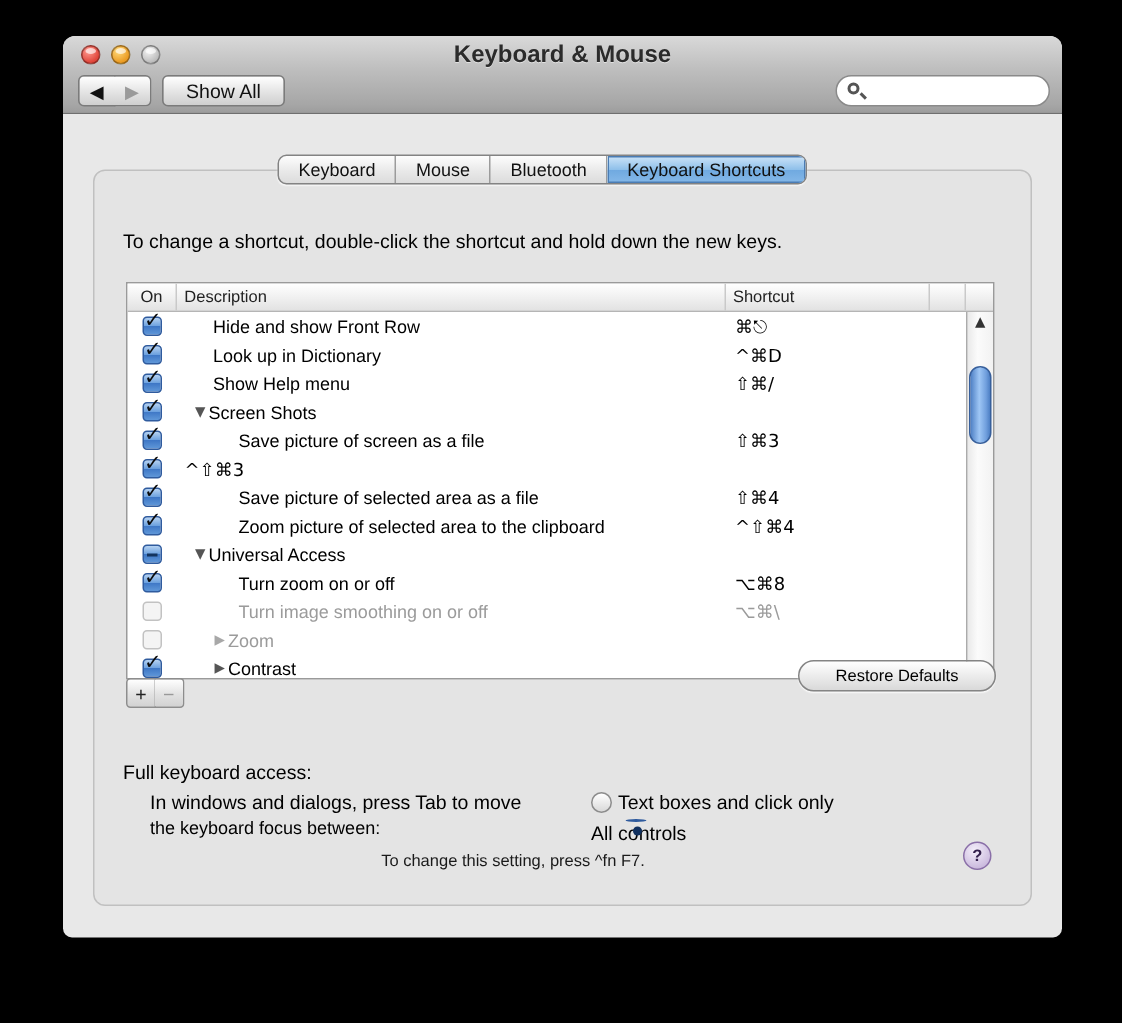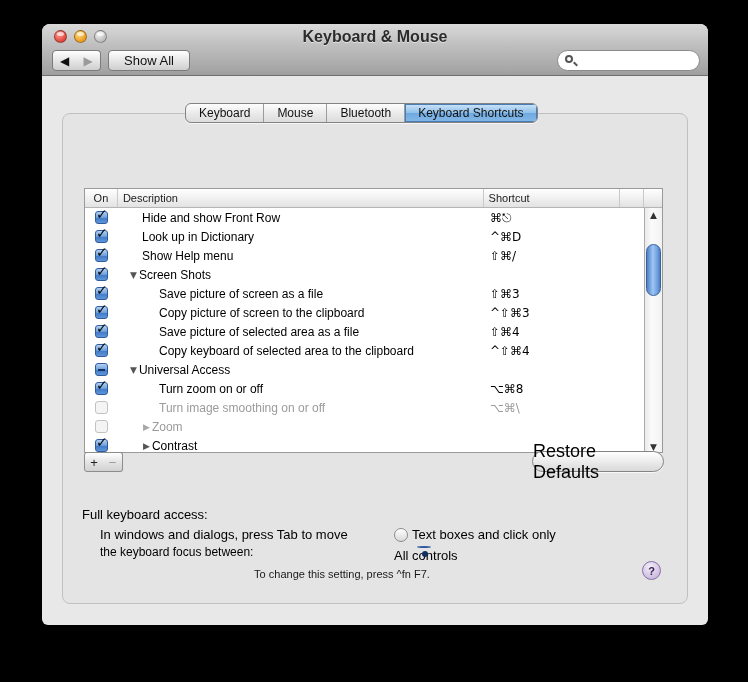--- a/index.html
+++ b/index.html
@@ -100,23 +100,23 @@
     background:linear-gradient(to right,#4d7fc4,#9ec6f5 45%,#709fdd 80%,#4d7fc4);
     border:1px solid #38609c; }
 
   
   .sq-btn { position:absolute; width:20px; height:20px;
     background:linear-gradient(#ffffff,#e2e2e2 55%,#d2d2d2);
     border:1px solid #8d8d8d; font-size:13px; color:#222;
     display:flex; align-items:center; justify-content:center; }
   #add-btn { left:42px; top:428px; border-radius:3px 0 0 3px; }
   #remove-btn { left:61px; top:428px; border-radius:0 3px 3px 0; border-left:none; color:#999; }
-  #restore-btn { position:absolute; left:490px; top:427px; width:132px; height:21px;
+  #restore-btn { position:absolute; left:490px; top:416px; width:132px; height:21px;
     background:linear-gradient(#ffffff,#ececec 50%,#d9d9d9);
-    border:1px solid #848484; border-radius:11px; font-size:18px; color:#000;
+    border:1px solid #848484; border-radius:11px; font-size:11px; color:#000;
     display:flex; align-items:center; justify-content:center;
     box-shadow:0 1px 1px rgba(255,255,255,.8); }
 
   
   #fka-label { position:absolute; left:40px; top:483px; font-size:13px; color:#000; }
   #fka-line1 { position:absolute; left:58px; top:503px; font-size:13px; color:#000; }
   #fka-line2 { position:absolute; left:58px; top:521px; font-size:12px; color:#000; }
   .radio-row { position:absolute; left:352px; height:15px; display:flex; align-items:center; }
   .radio { width:14px; height:14px; border-radius:50%; margin-right:4px; position:relative; }
   .radio.off { border:1px solid #8c8c8c; background:linear-gradient(#ffffff,#d9d9d9); }
@@ -155,20 +155,21 @@
 
   <div id="tab-bar">
       <div class="tab">Keyboard</div>
       <div class="tab">Mouse</div>
       <div class="tab">Bluetooth</div>
       <div class="tab sel">Keyboard Shortcuts</div>
     </div>
 
   <div id="panel-box"></div>
 
+  <div id="instruction">To change a shortcut, double-click the shortcut and hold down the new keys.</div>
 
   <div id="table">
     <div id="thead">
       <div class="hcell hc-on">On</div>
       <div class="hcell hc-desc">Description</div>
       <div class="hcell hc-sc">Shortcut</div>
       <div class="hcell hc-x1"></div>
       <div class="hcell hc-x2"></div>
     </div>
     <div id="tbody">
@@ -227,44 +228,41 @@
             <span>Save picture of screen as a file</span>
           </div>
           <div class="c-sc glyph">⇧⌘3</div>
         </div>
         <div class="row">
           <div class="c-on">
             <span class="cb checked">
               <span class="check">✓</span>
             </span>
           </div>
-          <div class="c-desc" style="padding-left: 41px;">
-            <span>Copy picture of screen to the clipboard</span>
-          </div>
           <div class="c-sc glyph">^⇧⌘3</div>
         </div>
         <div class="row">
           <div class="c-on">
             <span class="cb checked">
               <span class="check">✓</span>
             </span>
           </div>
           <div class="c-desc" style="padding-left: 41px;">
             <span>Save picture of selected area as a file</span>
           </div>
           <div class="c-sc glyph">⇧⌘4</div>
         </div>
         <div class="row">
           <div class="c-on">
             <span class="cb checked">
               <span class="check">✓</span>
             </span>
           </div>
           <div class="c-desc" style="padding-left: 41px;">
-            <span>Copy keyboard of selected area to the clipboard</span>
+            <span>Zoom picture of selected area to the clipboard</span>
           </div>
           <div class="c-sc glyph">^⇧⌘4</div>
         </div>
         <div class="row">
           <div class="c-on">
             <span class="cb mixed"></span>
           </div>
           <div class="c-desc" style="padding-left: 12px;">
             <span class="tri glyph">▼</span>
             <span>Universal Access</span>

